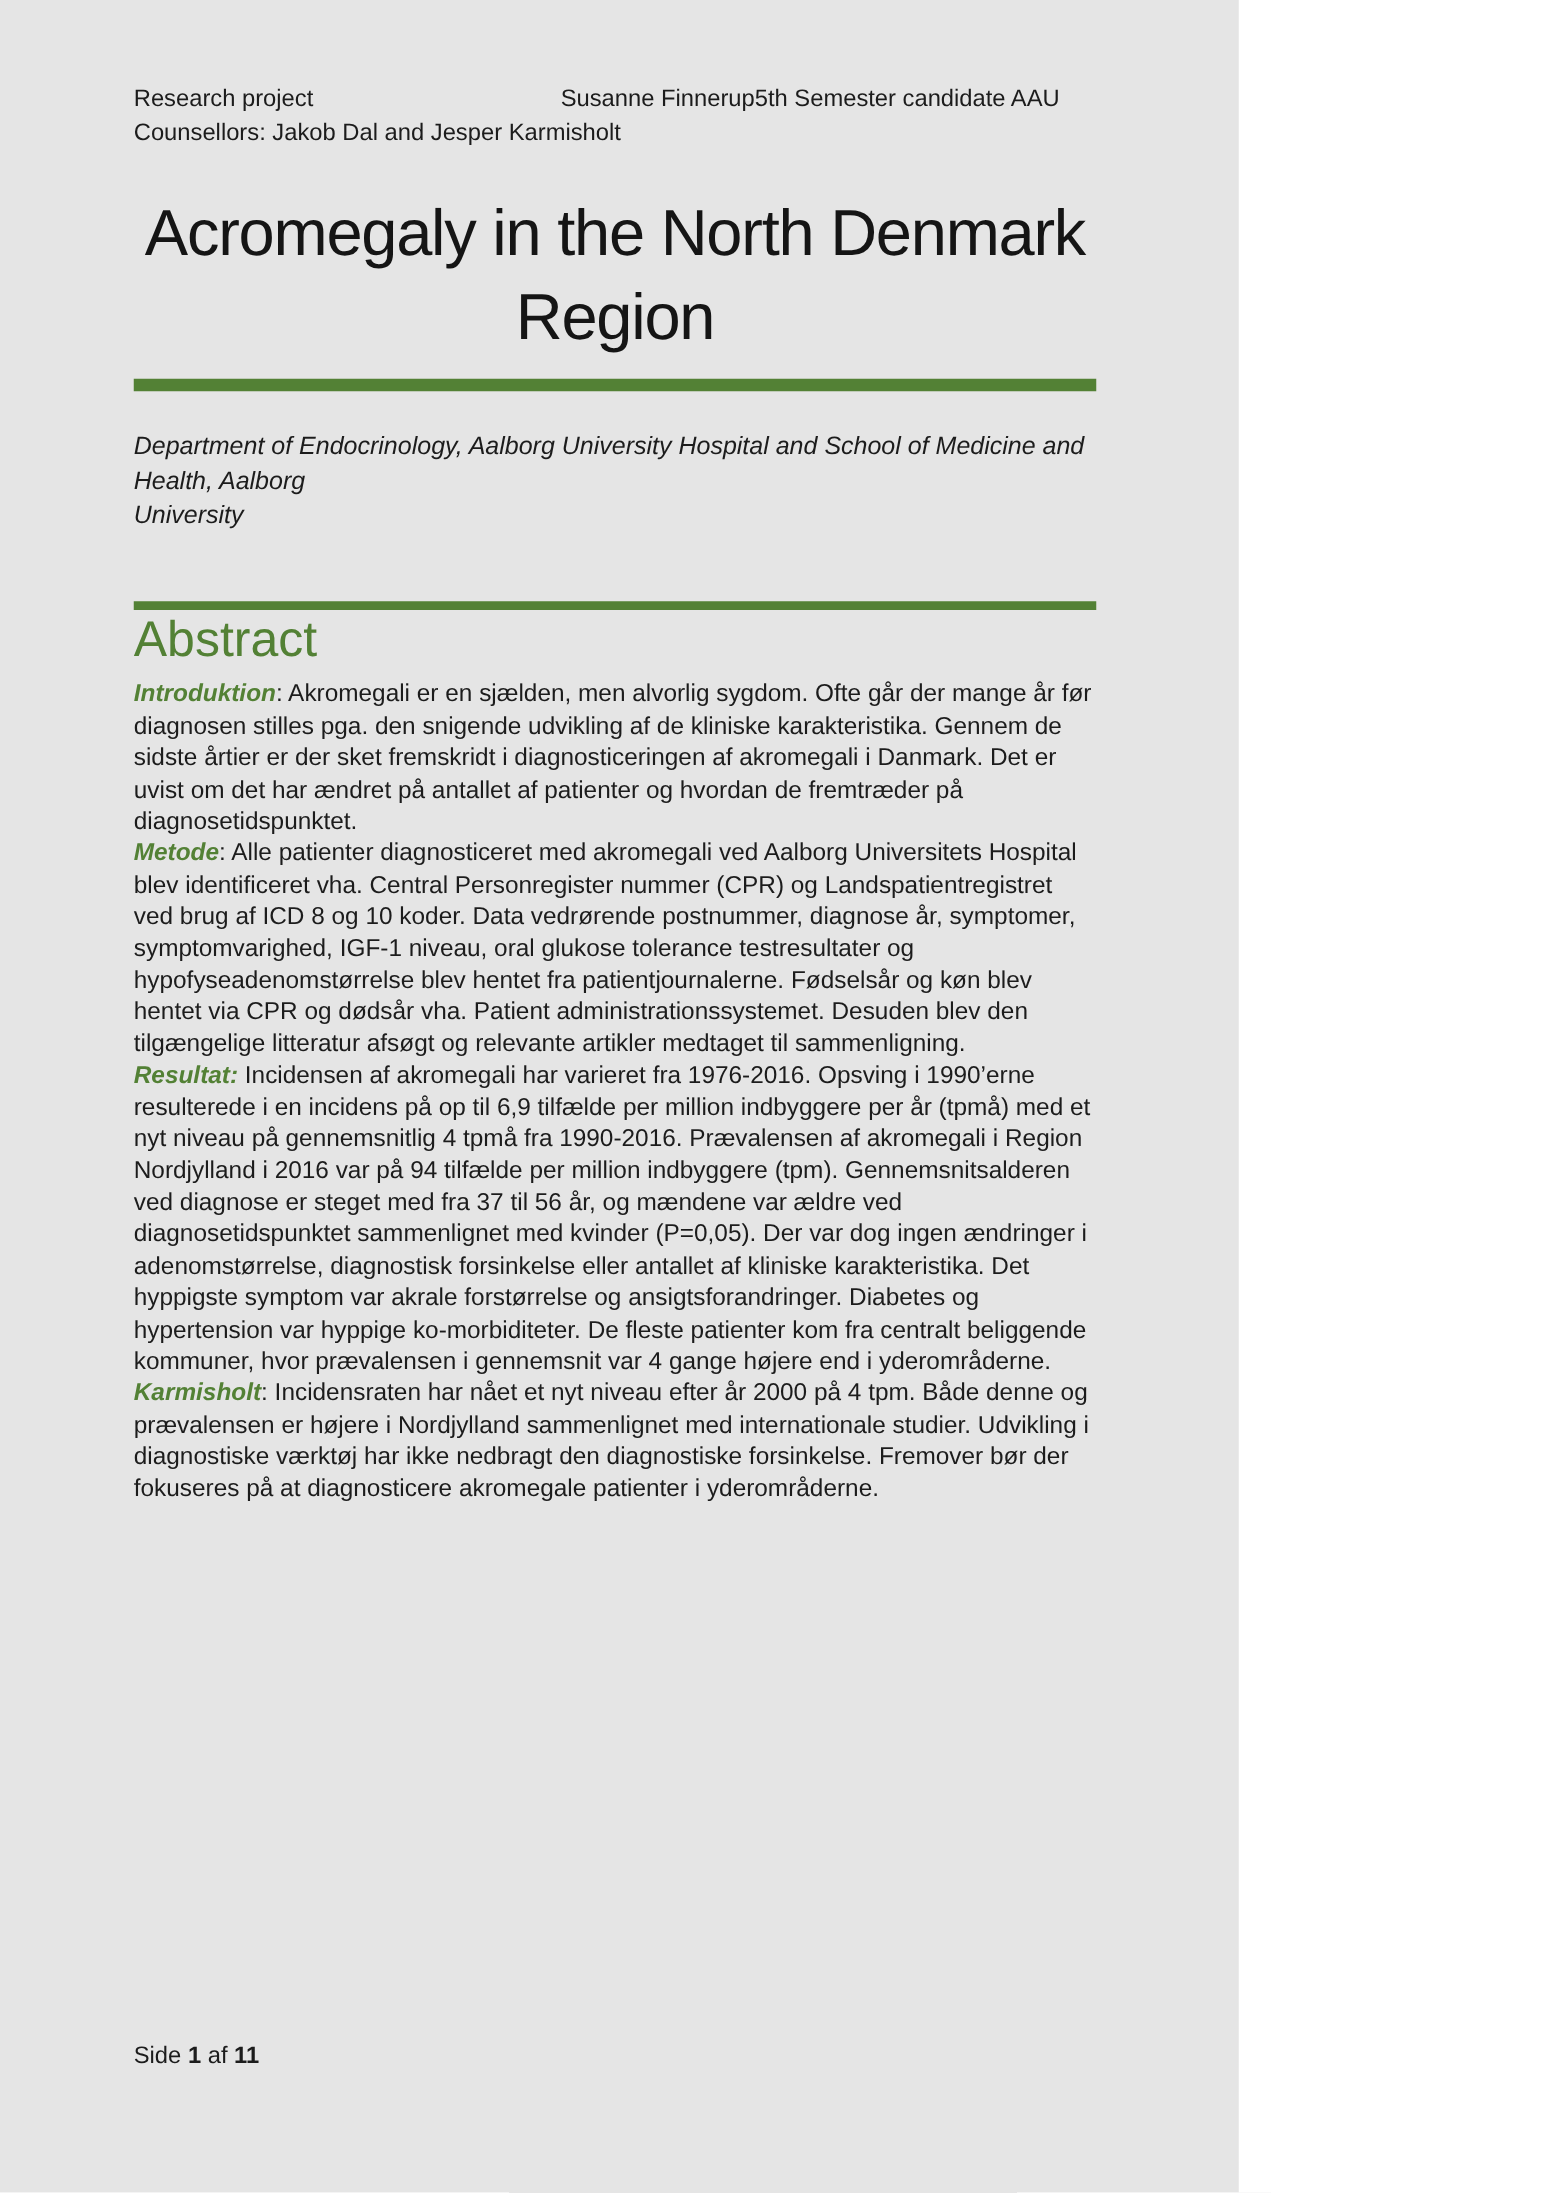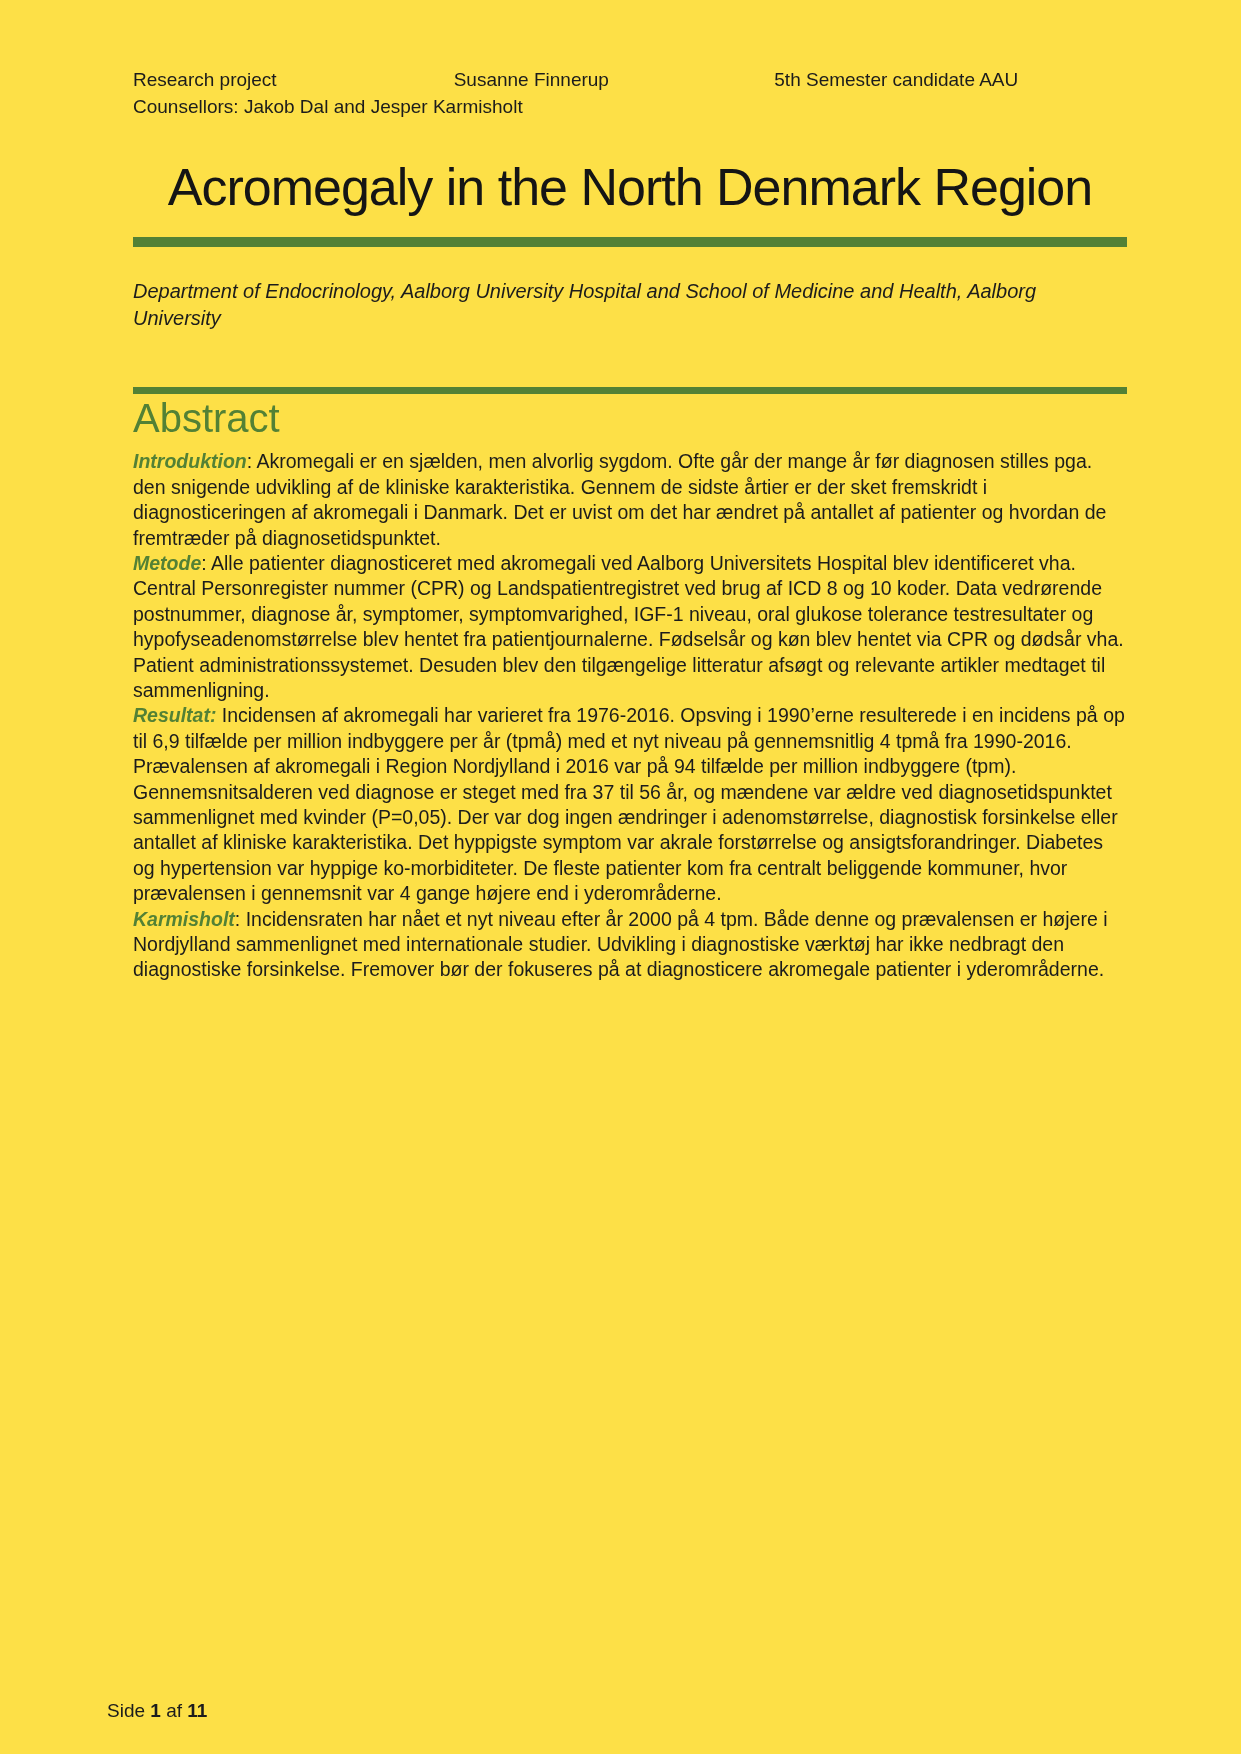--- a/index.html
+++ b/index.html
@@ -1,34 +1,33 @@
 <!DOCTYPE html>
 <html><head>
 <meta charset="utf-8">
 <style>
   * { margin: 0; padding: 0; box-sizing: border-box; }
   html, body { background: #ffffff; }
   .page {
     position: relative;
-    width: 1241px;
+    width: 991px;
     height: 1754px;
-    background: #fde047;
+    background: #e5e5e5;
     font-family: "Liberation Sans", sans-serif;
     color: #1c1c1c;
     overflow: hidden;
-    padding-left: 26px;
   }
   .content {
     padding: 66px 114px 0 107px;
   }
   
   .doc-header { font-size: 19px; line-height: 27px; }
   .doc-header-row { display: flex; }
   .doc-header-row .h-left  { flex: 1; text-align: left; }
-  .doc-header-row .h-center{ flex: 1; text-align: left; }
+  .doc-header-row .h-center{ flex: 1; text-align: right; }
   .doc-header-row .h-right { flex: 1.1; text-align: left; }
   
   .title-block { margin-top: 34px; }
   .doc-title {
     font-size: 52px;
     font-weight: 400;
     letter-spacing: -1px;
     color: #151515;
     line-height: 1.28;
     text-align: center;
@@ -69,21 +68,21 @@
   .section-label {
     color: #538135;
     font-weight: 700;
     font-style: italic;
     text-align: center;
   }
   
   .doc-footer {
     position: absolute;
     left: 107px;
-    top: 1698px;
+    top: 1632px;
     font-size: 19px;
     line-height: 26px;
     color: #1c1c1c;
   }
   .doc-footer b { font-weight: 700; }
 </style>
 </head>
 <body>
 
 <div class="page">

